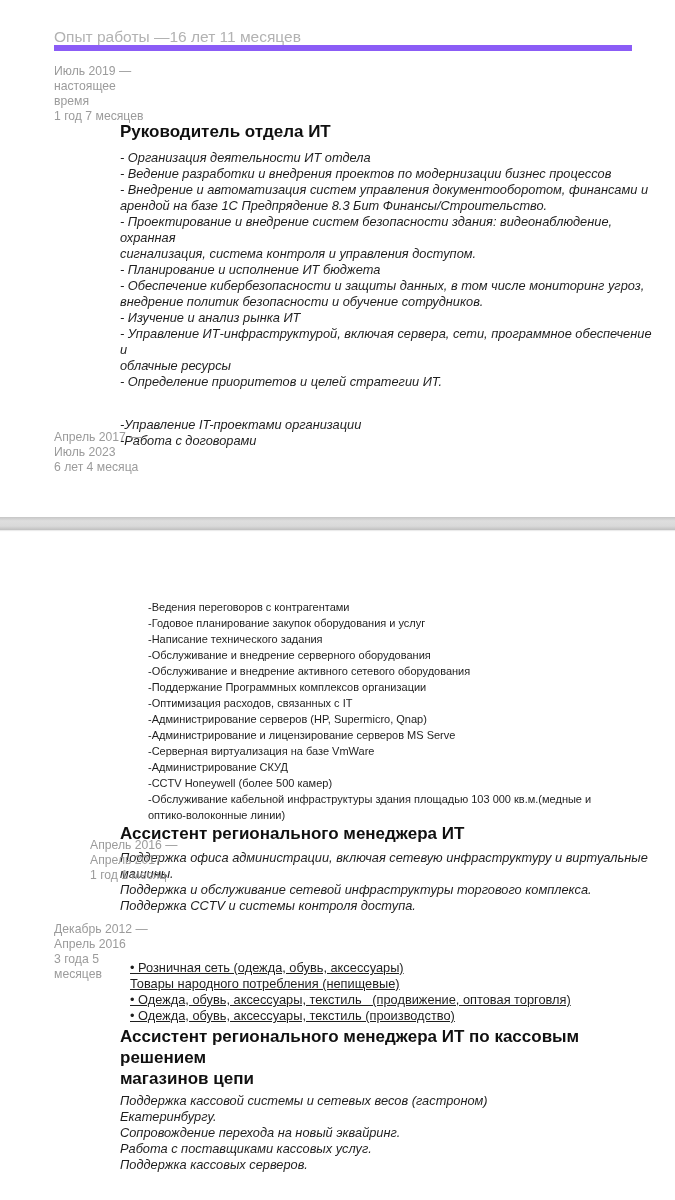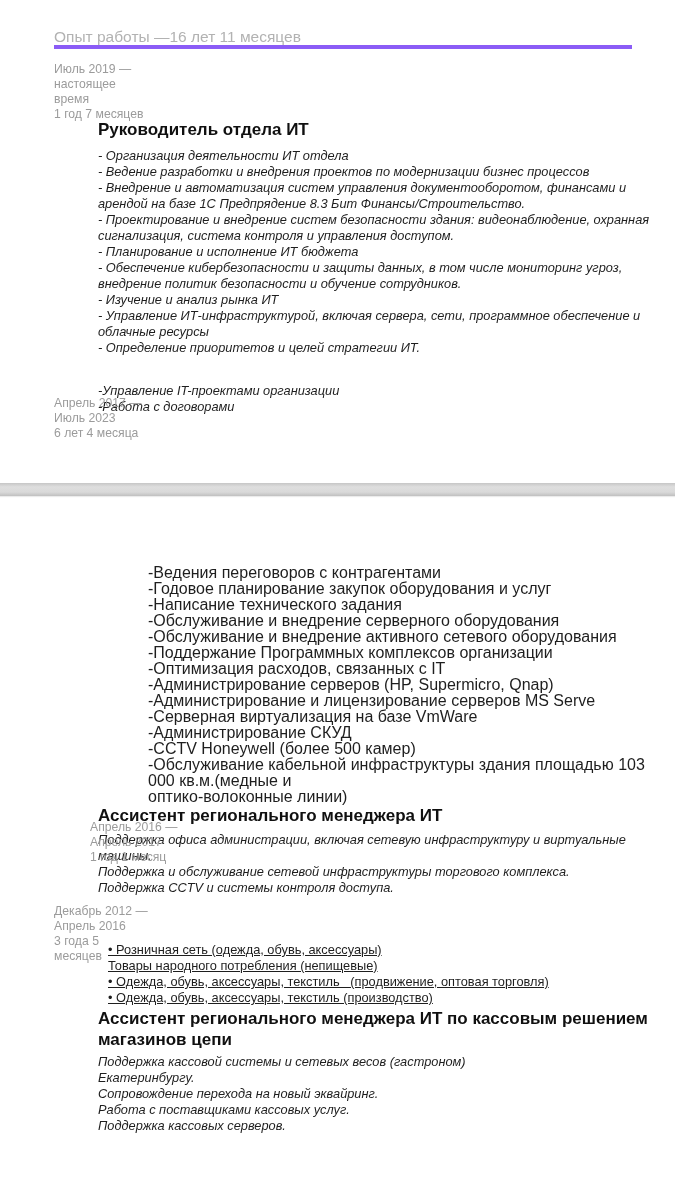--- a/index.html
+++ b/index.html
@@ -24,37 +24,37 @@
     font-size: 12.8px;
     line-height: 16px;
     color: #1e1e1e;
   }
   .section-header {
     margin: 21px 0 0 0;
     font-size: 15.5px;
     font-weight: 400;
     line-height: 16px;
     color: #b2b2b2;
-    border-bottom: 4px solid #8b5cf6;
+    border-bottom: 6px solid #8b5cf6;
     width: 578px;
   }
   .exp {
     position: relative;
   }
   .exp-dates {
     position: absolute;
     left: 0;
     top: 0;
     width: 95px;
     font-size: 12.2px;
     line-height: 15px;
     color: #9b9b9b;
   }
   .exp-body {
-    margin-left: 44px;
+    margin-left: 66px;
     max-width: 560px;
   }
   .job-title {
     margin: 0;
     font-size: 17px;
     line-height: 21px;
     font-weight: 700;
     color: #101010;
     white-space: pre-wrap;
   }
@@ -86,21 +86,21 @@
   .page-divider {
     width: 675px;
     height: 13px;
     margin: 68px 0 0 -54px;
     background: linear-gradient(180deg, #c6c6c6 0%, #dedede 30%, #d9d9d9 70%, #c0c0c0 100%);
     box-shadow: 0 1px 1px rgba(0,0,0,0.08);
   }
   .continuation {
     margin: 69px 0 0 94px;
     max-width: 560px;
-    font-size: 16px;
+    font-size: 11px;
     line-height: 16px;
     white-space: pre-wrap;
     color: #1e1e1e;
   }
 
   #exp3 { margin-top: 0; }
   #exp3 .exp-dates { top: 15px; margin-left: 36px; }
   #exp3 .job-desc { margin-top: 6px; }
 
   #exp4 { margin-top: 8px; }

